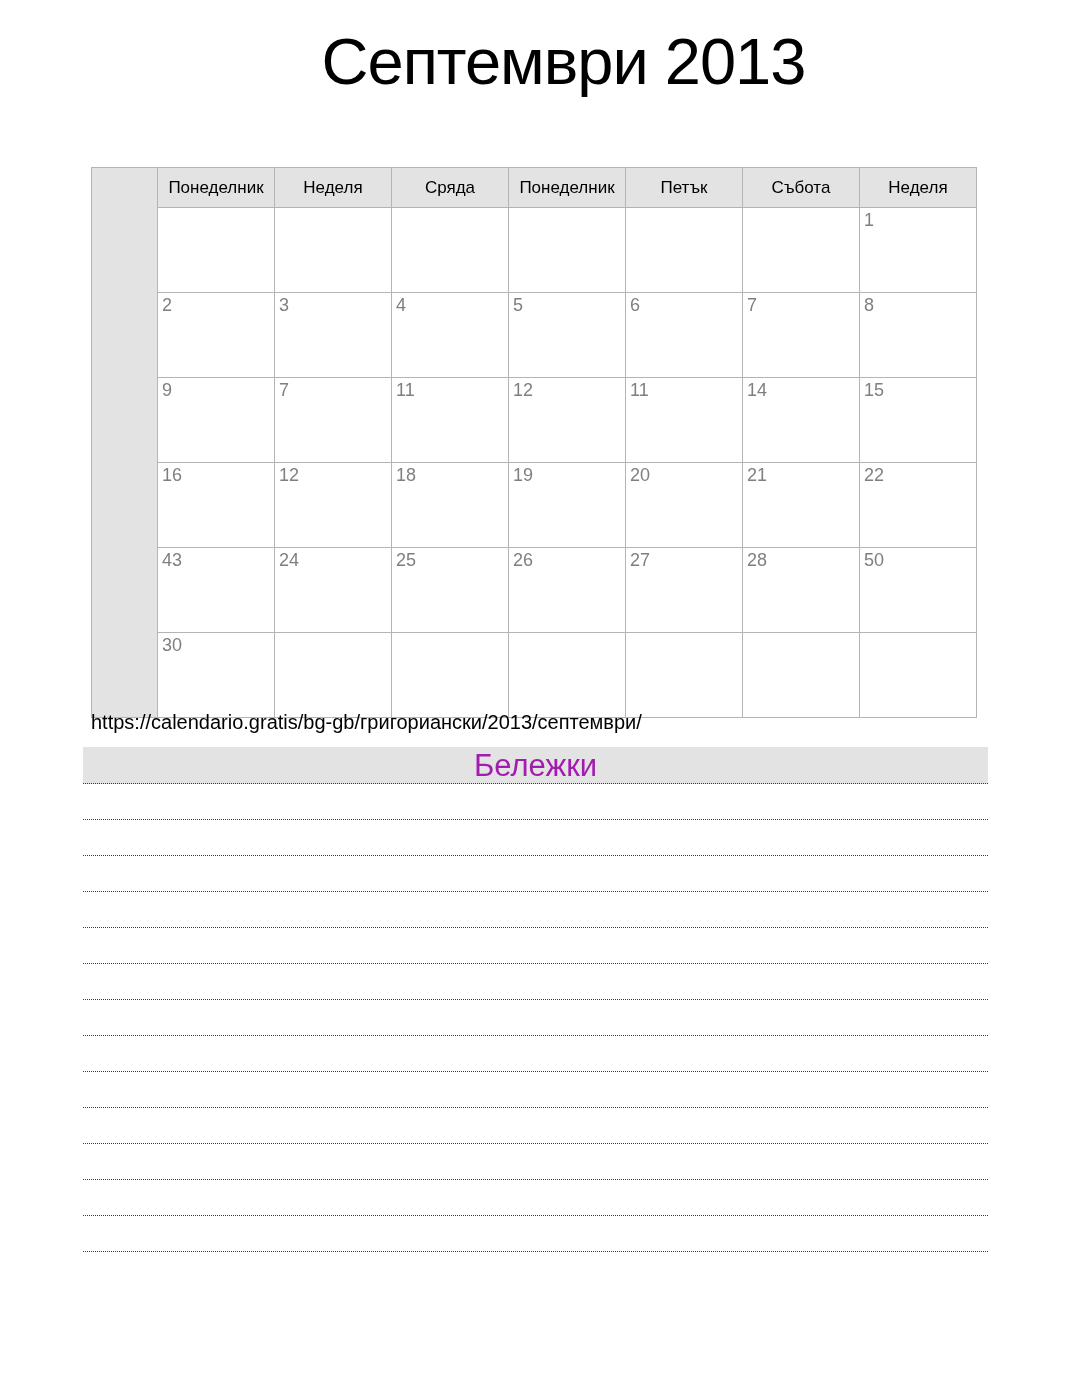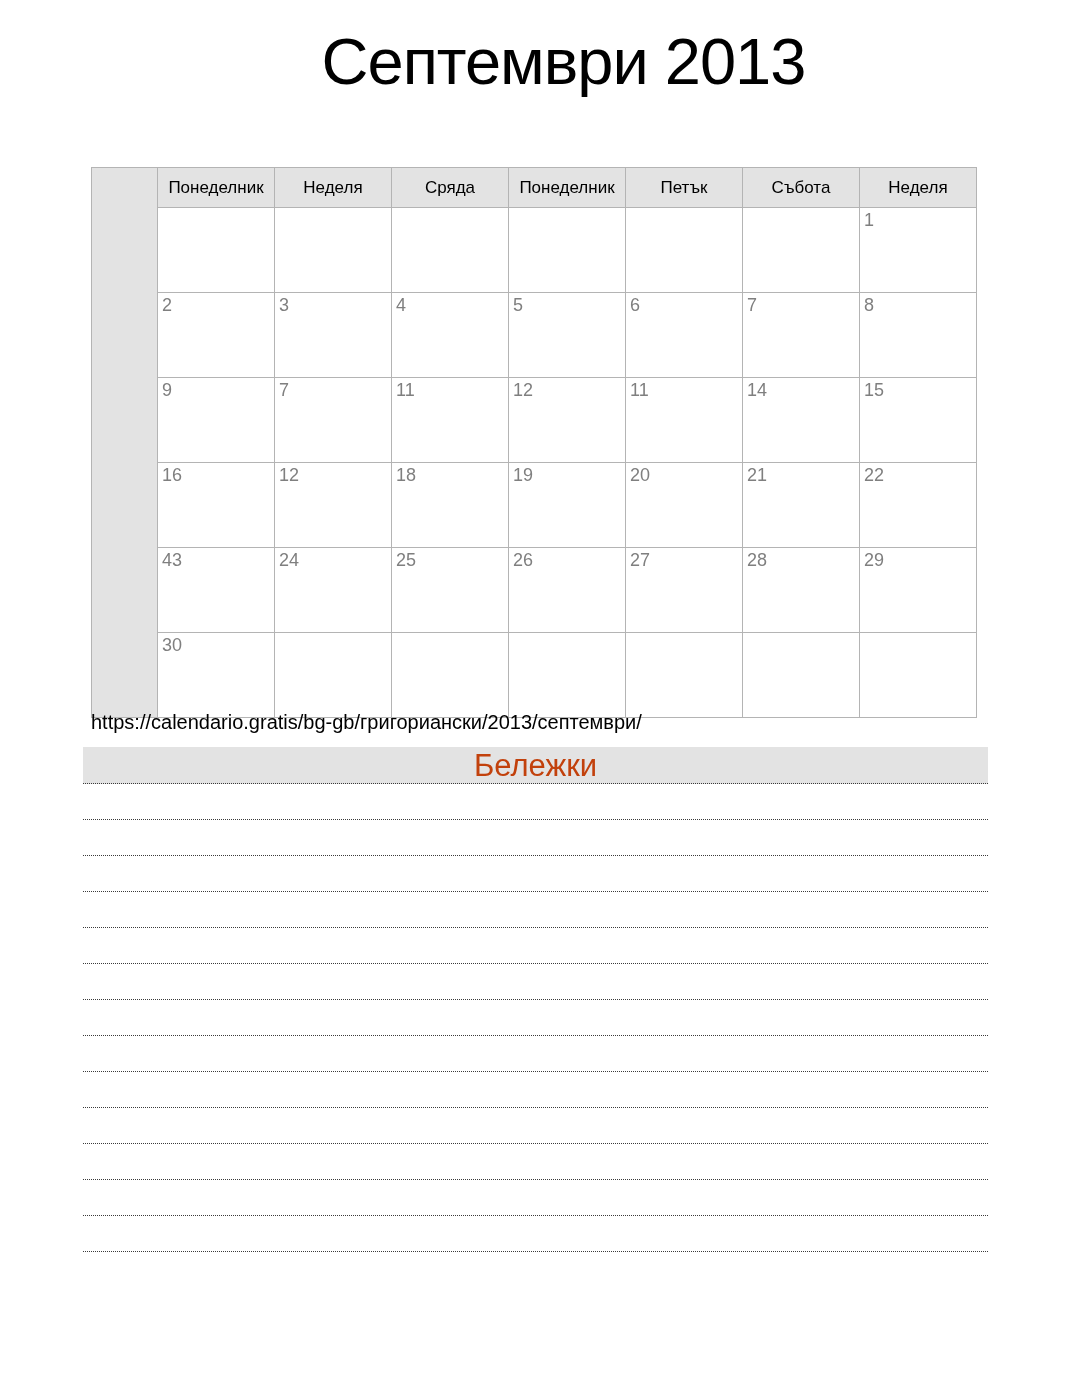--- a/index.html
+++ b/index.html
@@ -63,21 +63,21 @@
     top: 747px; left: 83px;
     width: 905px;
   }
   .notes-header {
     height: 37px;
     line-height: 37px;
     background: var(--notes_bg, #e3e3e3);
     border-bottom: 1px dotted var(--rule_color, #3a3a3a);
     text-align: center;
     font-size: 31px;
-    color: #c2410c;
+    color: #a21caf;
   }
   .note-line {
     height: 36px;
     border-bottom: 1px dotted var(--rule_color, #3a3a3a);
   }
 </style>
 </head>
 <body>
 
 <h1 class="title">Септември 2013</h1>
@@ -130,21 +130,21 @@
     <td class="day">21</td>
     <td class="day">22</td>
   </tr>
   <tr>
     <td class="day">43</td>
     <td class="day">24</td>
     <td class="day">25</td>
     <td class="day">26</td>
     <td class="day">27</td>
     <td class="day">28</td>
-    <td class="day">29</td>
+    <td class="day">50</td>
   </tr>
   <tr>
     <td class="day">30</td>
     <td class="day"></td>
     <td class="day"></td>
     <td class="day"></td>
     <td class="day"></td>
     <td class="day"></td>
     <td class="day"></td>
   </tr>

